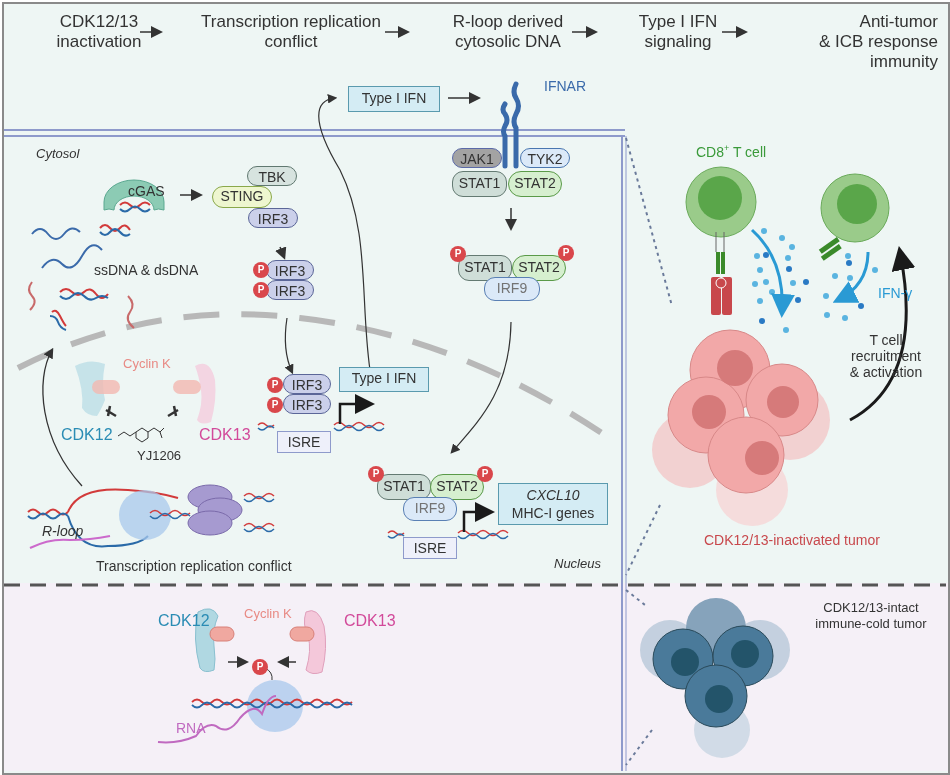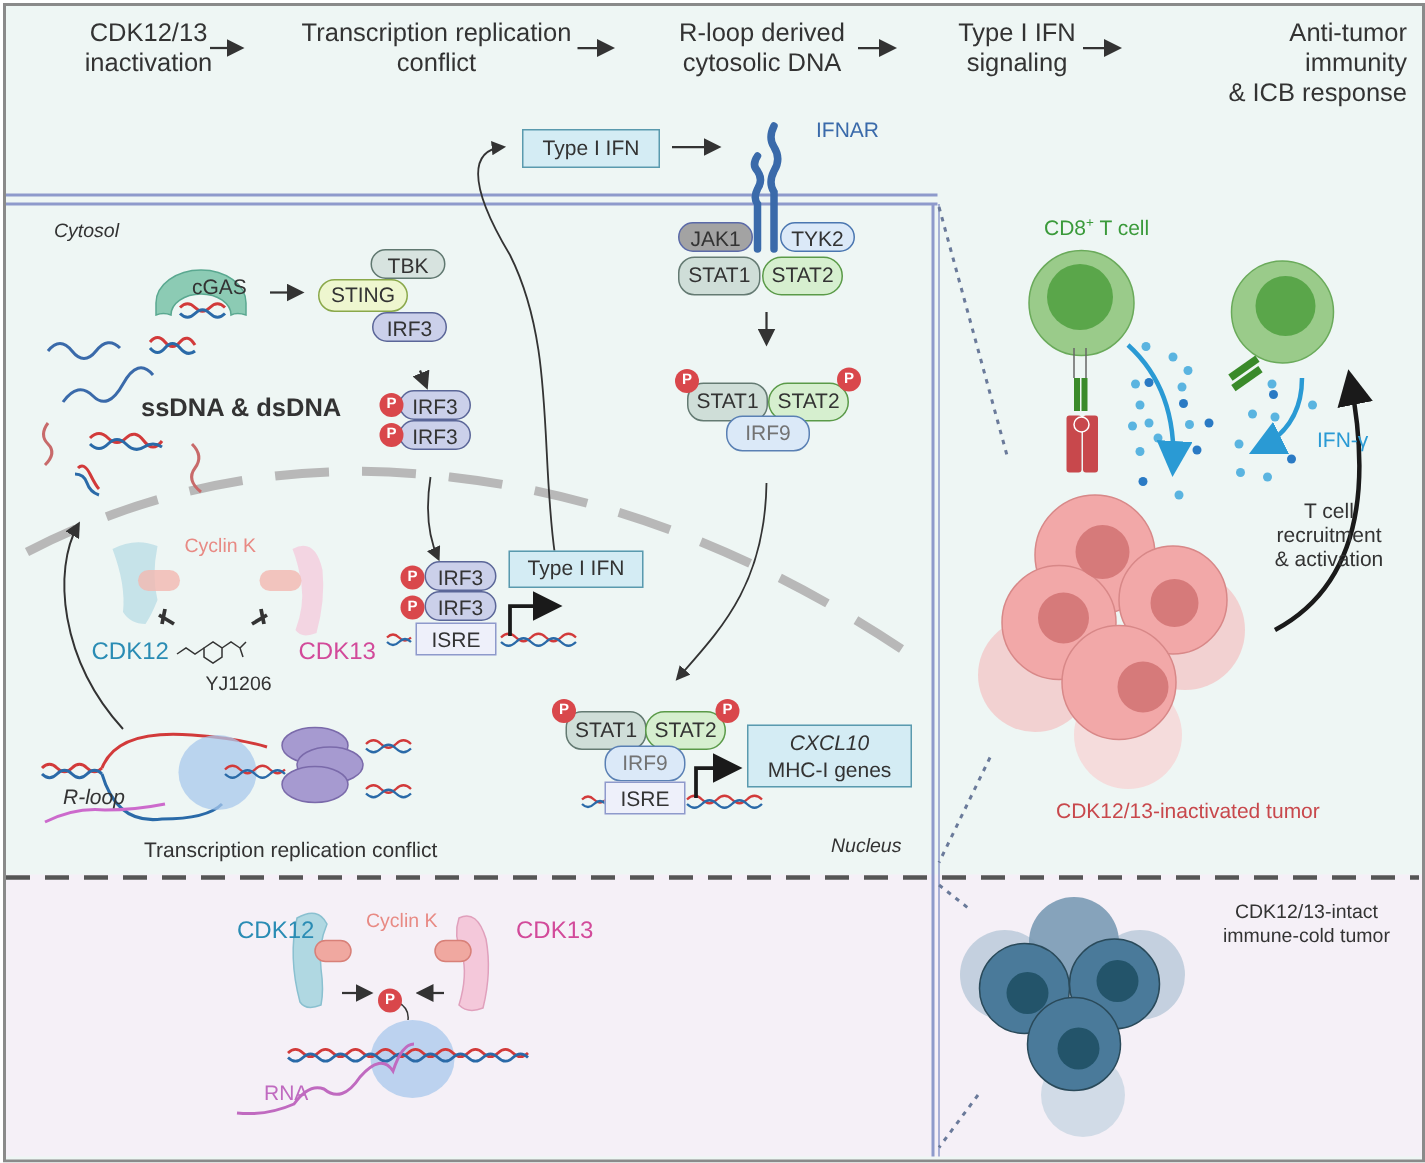--- a/index.html
+++ b/index.html
@@ -11,21 +11,21 @@
   .pill { position:absolute; border-radius:11px; font-size:14px; text-align:center; line-height:20px; height:20px; border:1.5px solid; box-sizing:border-box; white-space:nowrap; }
   .irf3 { background:#cbd0ea; border-color:#5b6698; color:#333; }
   .stat1 { background:#cfded8; border-color:#647a72; color:#333; }
   .stat2 { background:#d6efcf; border-color:#5a9a48; color:#333;border-radius:13px; }
   .irf9 { background:#dbe9f8; border-color:#5a80b4; color:#737373; }
   .jak { background:#a3a3a3; border-color:#5b6aa8; color:#333; }
   .tyk { background:#dbe9f8; border-color:#4a76b0; color:#333; }
   .sting { background:#eef6cf; border-color:#8aa84a; color:#333; }
   .tbk { background:#d7e3df; border-color:#607870; color:#333; }
   .box { position:absolute; background:#d4ecf4; border:1.5px solid #5a9aae; font-size:14px; text-align:center; box-sizing:border-box; color:#333; }
-  .isre { position:absolute; background:#eef0fa; border:1.5px solid #8e9acb; font-size:14px; text-align:center; line-height:20px; height:22px; box-sizing:border-box; color:#333; }
+  .isre { position:absolute; background:#eef0fa; border:1.5px solid #8e9acb; font-size:14px; text-align:center; line-height:20px; height:22px; box-sizing:border-box; color:#333;margin-top:16px; }
   .p { position:absolute; width:16px; height:16px; border-radius:50%; background:#d9474b; color:#fff; font-size:10px; font-weight:bold; text-align:center; line-height:16px; }
   svg { position:absolute; left:0; top:0; }
 </style>
 </head>
 <body>
 
 <div id="frame"></div>
 <div id="bottom-bg"></div>
 
 <svg width="950" height="775">
@@ -260,22 +260,22 @@
 <div class="t flow" style="left:412px; top:12px; width:160px;">
   <div>R-loop derived</div>
   <div>cytosolic DNA</div>
 </div>
 <div class="t flow" style="left:603px; top:12px; width:118px;">
   <div>Type I IFN</div>
   <div>signaling</div>
 </div>
 <div class="t flow" style="left:752px; top:12px; width:170px;text-align:right;">
   <div>Anti-tumor</div>
+  <div>&amp; ICB response</div>
   <div>immunity</div>
-  <div>&amp; ICB response</div>
 </div>
 
 <div class="box" style="left:348px; top:86px; width:92px; height:26px; line-height:22px;">Type I IFN</div>
 <div class="t" style="left:528px; top:78px; font-size:14px; color:#3a6aaa;">IFNAR</div>
 
 <div class="pill jak" style="left:452px; top:148px; width:50px;">JAK1</div>
 <div class="pill tyk" style="left:520px; top:148px; width:50px;">TYK2</div>
 <div class="pill stat1" style="left:452px; top:171px; width:55px; height:26px; line-height:22px;">STAT1</div>
 <div class="pill stat2" style="left:508px; top:171px; width:54px; height:26px; line-height:22px;">STAT2</div>
 
@@ -283,21 +283,21 @@
 <div class="pill stat2" style="left:512px; top:255px; width:54px; height:26px; line-height:22px;">STAT2</div>
 <div class="pill irf9" style="left:484px; top:277px; width:56px; height:24px; line-height:20px;">IRF9</div>
 <div class="p" style="left:450px; top:246px;">P</div>
 <div class="p" style="left:558px; top:245px;">P</div>
 
 <div class="t" style="left:20px; top:146px; font-size:13px; font-style:italic;">Cytosol</div>
 <div class="t" style="left:112px; top:183px; font-size:14px;">cGAS</div>
 <div class="pill tbk" style="left:247px; top:166px; width:50px;">TBK</div>
 <div class="pill sting" style="left:212px; top:186px; width:60px; height:22px; line-height:18px;">STING</div>
 <div class="pill irf3" style="left:248px; top:208px; width:50px;">IRF3</div>
-<div class="t" style="left:78px; top:262px; font-size:17px;font-weight:bold;">ssDNA &amp; dsDNA</div>
+<div class="t" style="left:78px; top:262px; font-size:14px;">ssDNA &amp; dsDNA</div>
 
 <div class="pill irf3" style="left:266px; top:260px; width:48px;">IRF3</div>
 <div class="pill irf3" style="left:266px; top:280px; width:48px;">IRF3</div>
 <div class="p" style="left:253px; top:262px;">P</div>
 <div class="p" style="left:253px; top:282px;">P</div>
 
 <div class="t" style="left:107px; top:356px; font-size:13px; color:#e88a84;">Cyclin K</div>
 <div class="t" style="left:45px; top:426px; font-size:16px; color:#2a8cb4;">CDK12</div>
 <div class="t" style="left:183px; top:426px; font-size:16px; color:#d24a9a;">CDK13</div>
 <div class="t" style="left:121px; top:448px; font-size:13px;">YJ1206</div>

